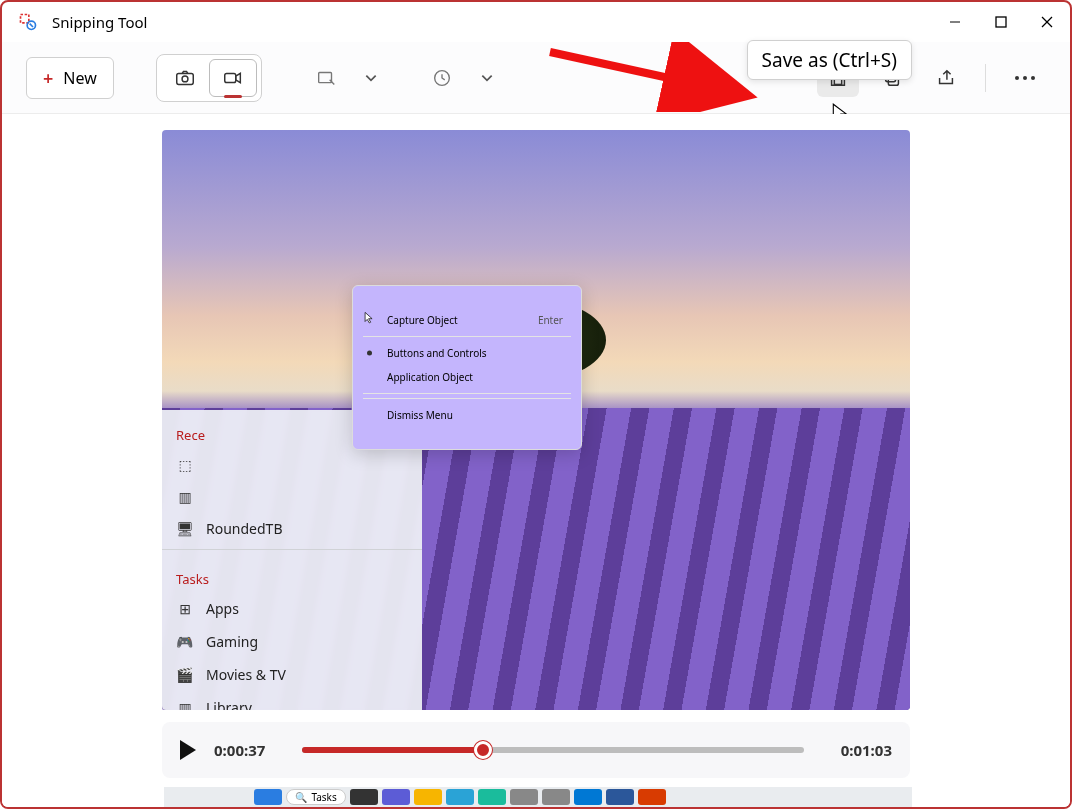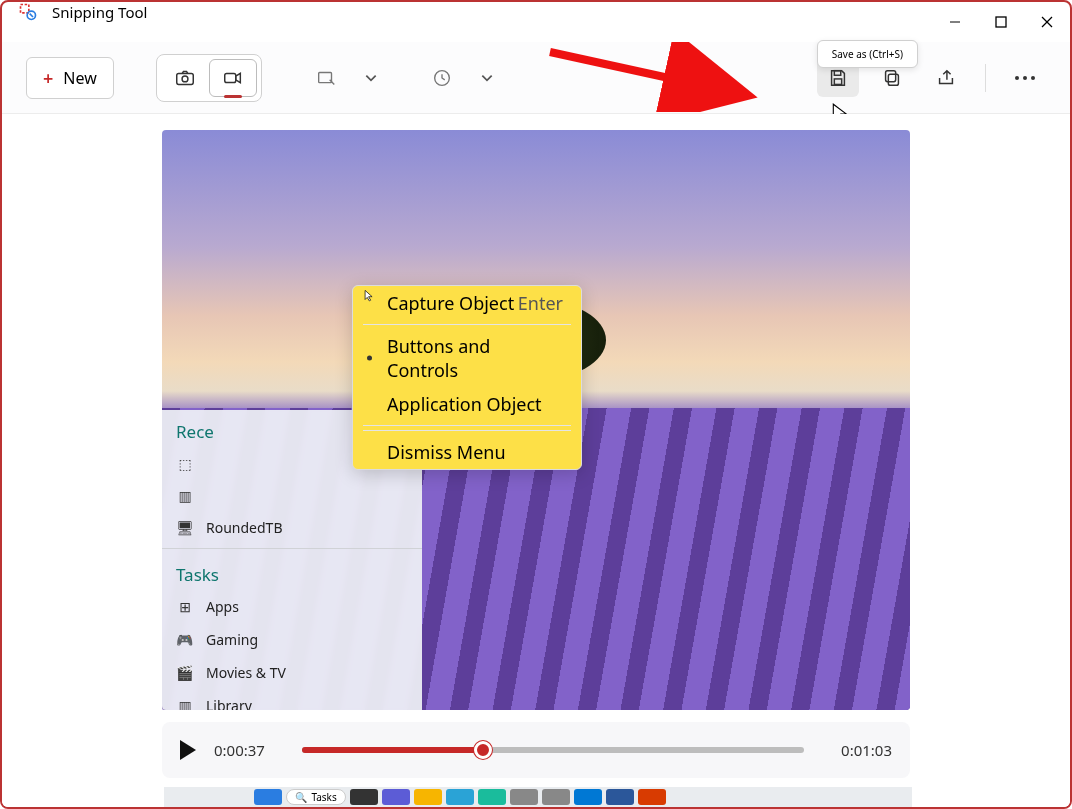--- a/index.html
+++ b/index.html
@@ -1,19 +1,19 @@
 <!DOCTYPE html>
 <html><head>
 <meta charset="utf-8">
 <style>
   * { box-sizing: border-box; margin: 0; padding: 0; font-family: "Segoe UI", system-ui, sans-serif; }
   body { width: 1072px; height: 809px; background: #fff; position: relative; overflow: hidden; border: 2px solid #b33; border-radius: 8px; }
 
   
-  .titlebar { display:flex; align-items:flex-start; height:40px; padding-left:16px; }
+  .titlebar { display:flex; align-items:center; height:40px; padding-left:16px; }
   .titlebar .icon { width:20px; height:20px; margin-right:14px; }
   .titlebar .title { font-size:15px; color:#000; }
   .titlebar .spacer { flex:1; }
   .win-btn { width:46px; height:40px; display:flex; align-items:center; justify-content:center; color:#000; }
 
   
   .toolbar { display:flex; align-items:center; height:72px; padding:0 24px; border-bottom:1px solid #ececec; background:#fcfcfd; gap:12px; }
   .new-btn { display:flex; align-items:center; gap:10px; border:1px solid #d0d0d0; background:#fff; border-radius:6px; height:42px; padding:0 16px; font-size:16px; }
   .new-btn .plus { color:#c62828; font-weight:600; font-size:18px; }
   .mode-pair, .drop-pair { display:flex; align-items:center; gap:0; border:1px solid #d0d0d0; border-radius:8px; padding:4px; background:#fff; }
@@ -23,55 +23,55 @@
   .ico { width:22px; height:22px; }
   .drop-btn { width:44px; height:38px; display:flex; align-items:center; justify-content:center; color:#555; }
   .chev { width:14px; height:14px; margin-left:4px; }
   .tool-spacer { flex:1; }
   .action-btn { width:42px; height:38px; border-radius:6px; display:flex; align-items:center; justify-content:center; }
   .action-btn.hover { background:#eaeaea; }
   .more { display:flex; gap:4px; }
   .more span{ width:4px;height:4px;border-radius:50%;background:#333; }
 
   
-  .tooltip { position:absolute; top:38px; right:152px; background:#fff; border:1px solid #d0d0d0; border-radius:6px; padding:6px 14px; font-size:10px; box-shadow:0 2px 6px rgba(0,0,0,.1); }
+  .tooltip { position:absolute; top:38px; right:158px; background:#fff; border:1px solid #d0d0d0; border-radius:6px; padding:6px 14px; font-size:19px; box-shadow:0 2px 6px rgba(0,0,0,.1); }
 
   
   .arrow-ann { position:absolute; top:40px; left:540px; width:220px; height:70px; pointer-events:none; }
 
   
   .canvas-area { position:relative; width:100%; height:calc(100% - 112px); background:#fff; display:flex; flex-direction:column; align-items:center; }
   .snap { position:relative; margin-top:16px; width:748px; height:580px; border-radius:4px; overflow:hidden; }
   
   .sky { position:absolute; inset:0; background:linear-gradient(180deg,#8a8bd6 0%, #b8a9d0 20%, #e7c6b5 32%, #f3d9b8 40%, #e9dcc8 45%, #7b5fc4 50%, #6a4fb8 70%, #59409a 100%); }
   .field-rows::before,.field-rows::after{content:"";position:absolute;left:0;right:0;}
   .field-rows::before{top:48%;height:52%;background:repeating-linear-gradient(100deg,#5d3e9a 0 18px,#8262c9 18px 42px);}
   .tree { position:absolute; top:170px; left:50%; transform:translateX(-50%); width:120px; height:100px; }
   .tree .crown{position:absolute;width:140px;height:80px;left:-10px;top:0;border-radius:50%;background:radial-gradient(circle,#2e3a1a,#121a08);}
   .tree .trunk{position:absolute;left:63px;top:60px;width:10px;height:40px;background:#1a1208;}
   .folder-ico{position:absolute;top:230px;left:50%;transform:translateX(-50%);width:42px;height:34px;background:linear-gradient(#ffe37a,#f7c942);border-radius:4px;border:1px solid #caa21f;}
   .folder-ico::before{content:"";position:absolute;left:4px;top:6px;right:4px;height:10px;background:#fff;border-radius:2px;}
 
   
   .start-panel{position:absolute;left:0;bottom:0;top:280px;width:260px;background:rgba(240,242,246,.92);backdrop-filter:blur(2px);font-size:14px;color:#222;}
-  .sp-sec{padding:10px 14px 4px;color:#0f766e;font-size:17px;}
+  .sp-sec{padding:16px 14px 4px;color:#b91c1c;font-size:13px;}
   .sp-item{display:flex;align-items:center;gap:12px;padding:7px 14px;}
   .sp-item .sp-ico{width:18px;height:18px;display:flex;align-items:center;justify-content:center;color:#333;}
   .sp-div{height:1px;background:#d0d2d6;margin:4px 0;}
 
   
-  .ctx-menu{position:absolute;top:155px;left:190px;width:230px;background:#fde047;border:1px solid #dcdcdc;border-radius:6px;box-shadow:0 4px 18px rgba(0,0,0,.18);font-size:18px;padding:0 0;}
+  .ctx-menu{position:absolute;top:155px;left:190px;width:230px;background:#c4b5fd;border:1px solid #dcdcdc;border-radius:6px;box-shadow:0 4px 18px rgba(0,0,0,.18);font-size:10px;padding:22px 0;}
   .ctx-item{display:flex;align-items:center;justify-content:space-between;padding:5px 18px 5px 34px;position:relative;}
   .ctx-item .dot{position:absolute;left:14px;top:50%;width:5px;height:5px;border-radius:50%;background:#333;transform:translateY(-50%);}
   .ctx-item .cursor-ico{position:absolute;left:10px;top:3px;}
   .ctx-sep{height:1px;background:#e4e4e4;margin:4px 10px;}
   .ctx-item .sc{color:#555;}
 
   
-  .vid-ctrl{width:748px;height:56px;background:#f7f7f9;border-radius:8px;margin-top:12px;display:flex;align-items:center;padding:0 18px;gap:18px;}
+  .vid-ctrl{width:748px;height:56px;background:#f7f7f9;border-radius:8px;margin-top:12px;display:flex;align-items:center;padding:0 18px;gap:18px;font-weight:bold;}
   .play{width:0;height:0;border-left:16px solid #111;border-top:10px solid transparent;border-bottom:10px solid transparent;}
   .time{font-size:15px;color:#333;width:70px;}
   .track{flex:1;position:relative;height:6px;background:#bdbdbd;border-radius:3px;}
   .track .prog{position:absolute;left:0;top:0;bottom:0;width:36%;background:#c62828;border-radius:3px;}
   .track .thumb{position:absolute;left:36%;top:50%;width:18px;height:18px;border-radius:50%;background:#c62828;border:3px solid #fff;box-shadow:0 0 0 1px #c62828;transform:translate(-50%,-50%);}
 
   
   .taskbar{position:absolute;bottom:0;left:162px;width:748px;height:20px;background:#e9ecef;display:flex;align-items:center;gap:4px;padding-left:90px;}
   .tb{width:28px;height:16px;border-radius:3px;}
 

